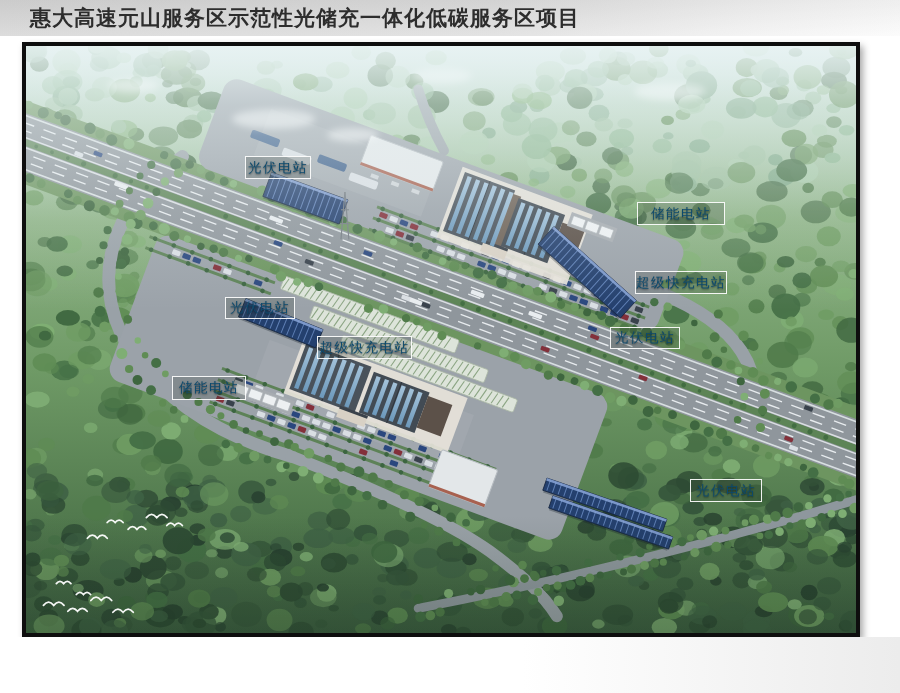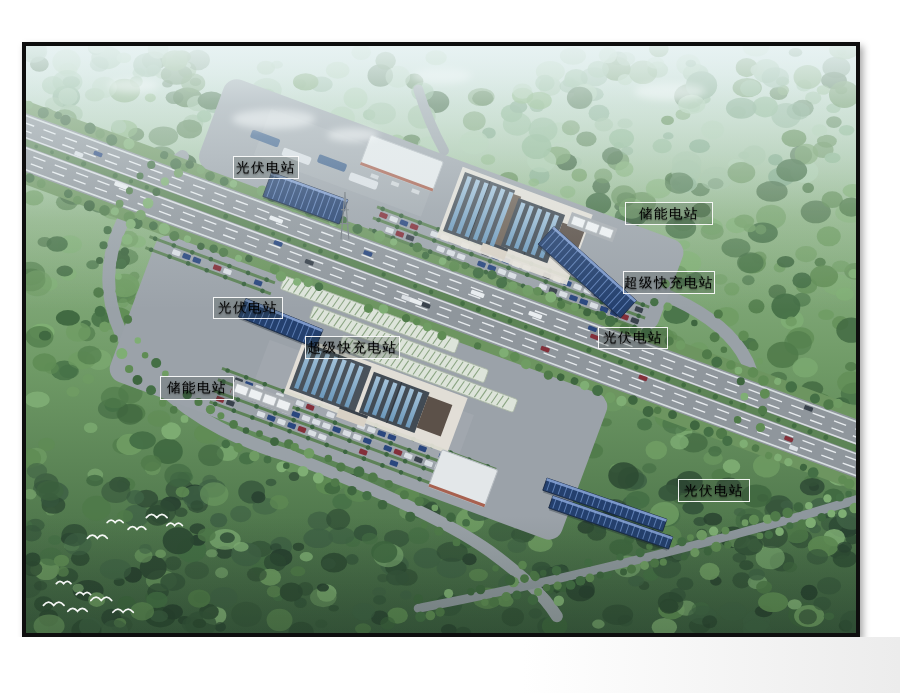--- a/index.html
+++ b/index.html
@@ -8,31 +8,34 @@
   .title-bar{position:absolute;top:0;left:0;width:900px;height:36px;
      background:linear-gradient(to bottom,rgba(0,0,0,0.05),rgba(255,255,255,0.15)),
                 linear-gradient(to right,#d6d6d6,#dedede 55%,#f1f1f1 82%,#fbfbfb);}
   .title-bar h1{margin:0;font-size:21px;line-height:36px;padding-left:30px;color:#2d2d2d;
      letter-spacing:1px;font-weight:700;white-space:nowrap;}
   .render-frame{position:absolute;left:22px;top:42px;width:838px;height:595px;box-sizing:border-box;
      border:4px solid #0e0e0e;background:#9bb38f;box-shadow:3px 4px 7px rgba(0,0,0,0.35);}
   .render-frame svg{display:block;width:100%;height:100%;}
   #labels{position:absolute;left:0;top:0;right:0;bottom:0;}
   .map-label{position:absolute;box-sizing:border-box;border:1.5px solid rgba(255,255,255,0.92);
-     background:rgba(45,58,48,0.22);color:#000000;display:flex;align-items:center;justify-content:center;
+     background:rgba(45,58,48,0.22);color:#0c4a6e;display:flex;align-items:center;justify-content:center;
      font-size:13.5px;letter-spacing:1.5px;font-weight:500;white-space:nowrap;
-     text-shadow:0 1px 2px rgba(0,0,0,0.55);}
+     text-shadow:0 1px 2px rgba(0,0,0,0.55);margin-left:12px;}
   .footer{position:absolute;top:637px;left:0;width:900px;height:56px;
      background:linear-gradient(to right,#ffffff 0%,#ffffff 58%,#ececec 100%);}
 </style>
 </head>
 <body>
 
 <div class="page">
 
+  <header class="title-bar">
+    <h1>惠大高速元山服务区示范性光储充一体化低碳服务区项目</h1>
+  </header>
 
   <div class="render-frame">
     <svg id="scene" viewBox="0 0 838 595" preserveAspectRatio="none">
       <defs>
         <linearGradient id="bgG" x1="0" y1="0" x2="0" y2="1">
           <stop offset="0" stop-color="#cfe3df"></stop>
             <stop offset="0.12" stop-color="#b7d2bc"></stop>
           <stop offset="0.30" stop-color="#8db285"></stop>
             <stop offset="0.55" stop-color="#6f9a66"></stop>
           <stop offset="0.80" stop-color="#527a4e"></stop>

